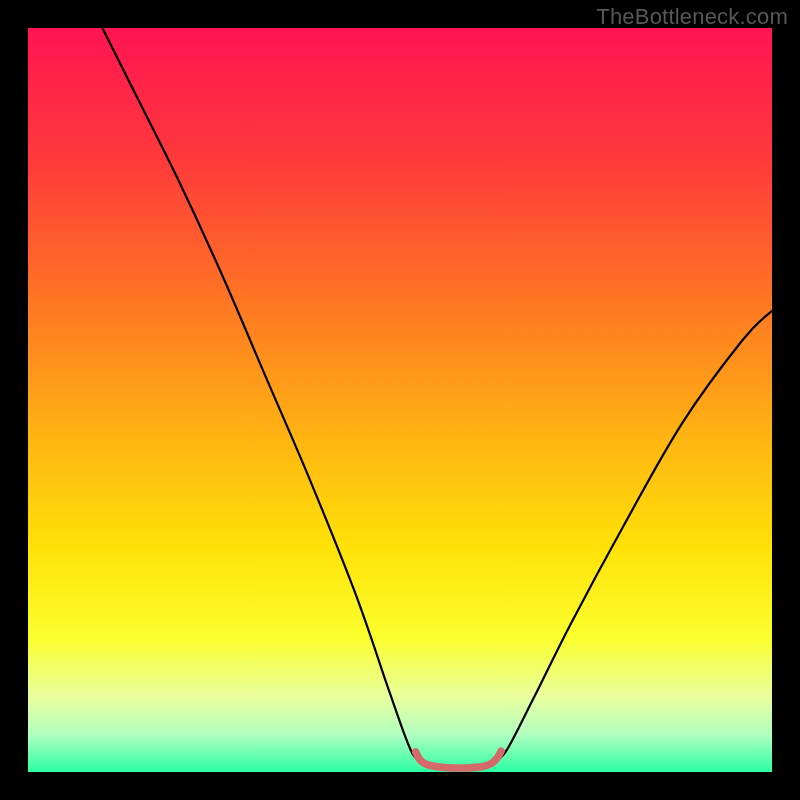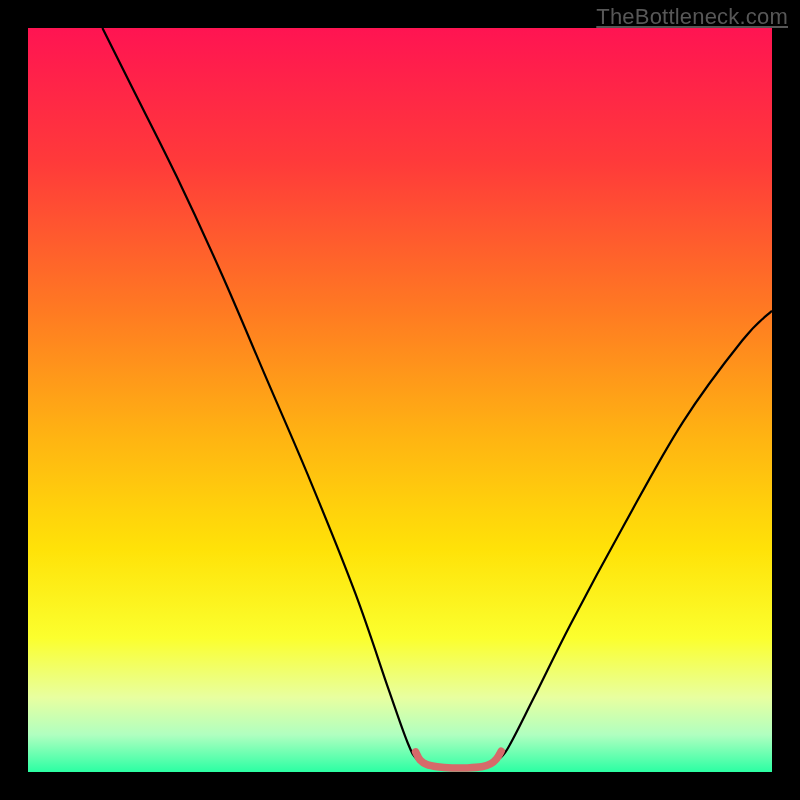--- a/index.html
+++ b/index.html
@@ -41,21 +41,20 @@
     height: 744px;
   }
   .watermark {
     position: absolute;
     top: 4px;
     right: 12px;
     font-family: Arial, Helvetica, sans-serif;
     font-size: 22px;
     color: #575757;
     letter-spacing: 0.2px;
-    text-decoration: underline;
   }
 </style>
 </head>
 <body>
 
 <div class="frame">
 
   <div class="watermark">TheBottleneck.com</div>
 
   <div class="plot">

